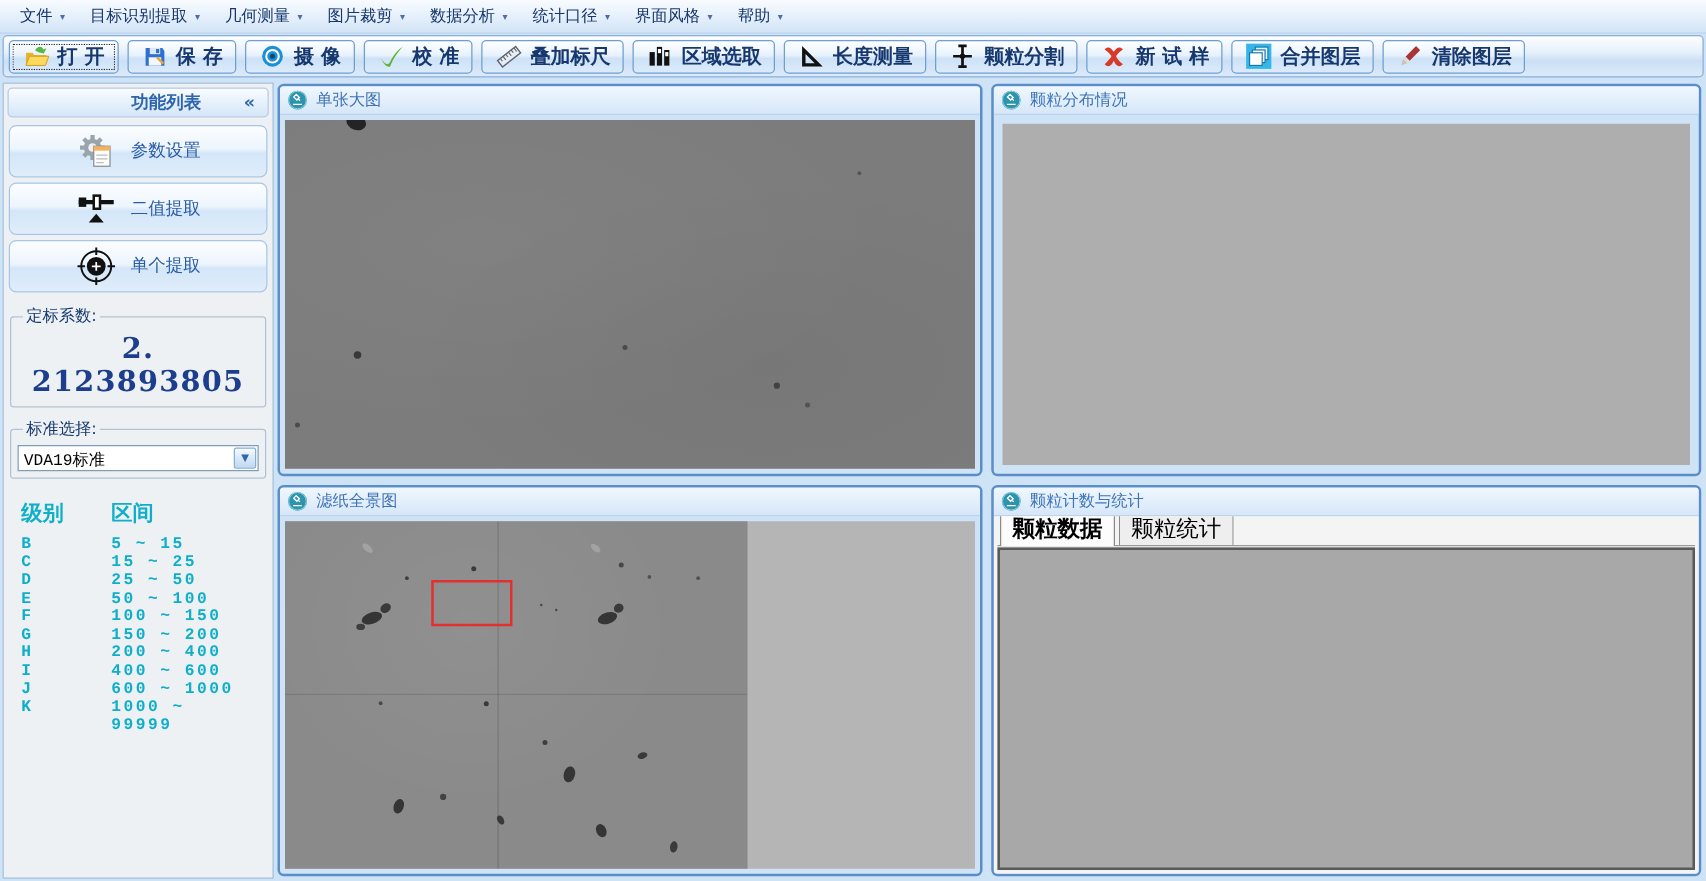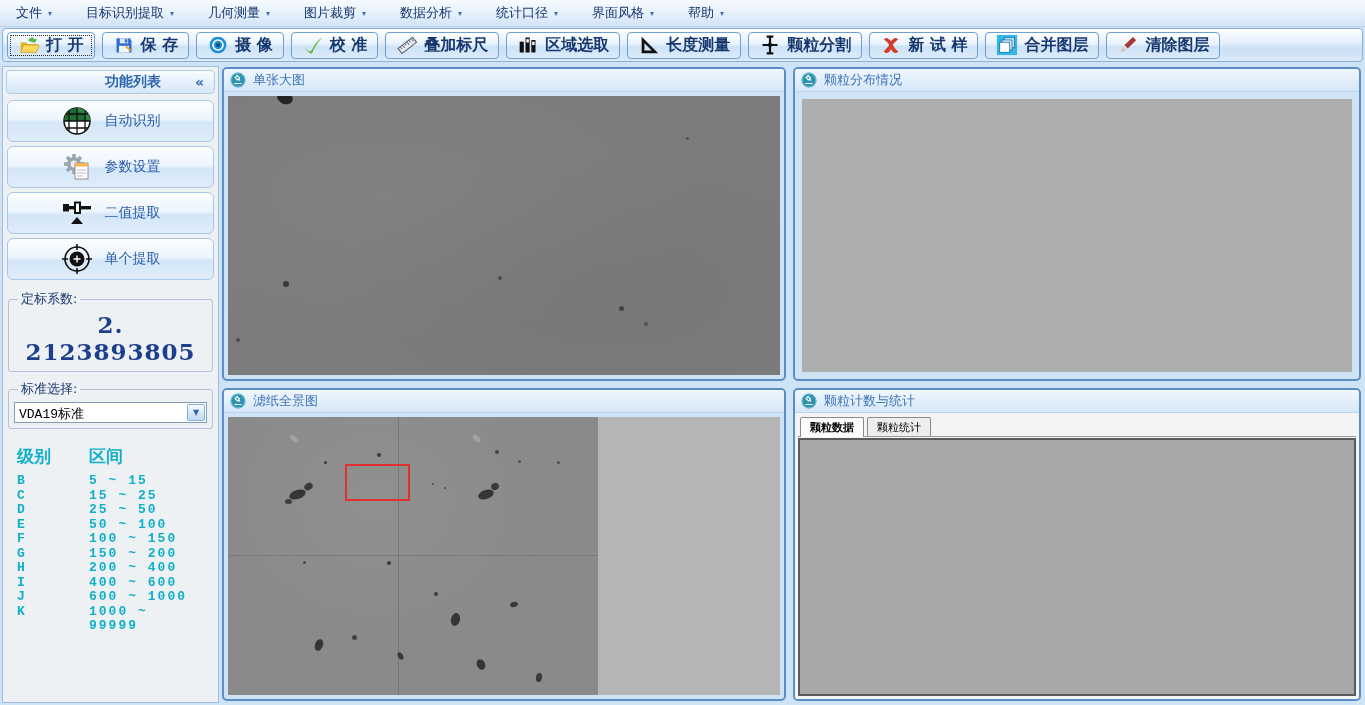--- a/index.html
+++ b/index.html
@@ -1,21 +1,21 @@
 <!DOCTYPE html>
 <html><head>
 <meta charset="utf-8">
 <style>
   * { margin:0; padding:0; box-sizing:border-box; }
   html,body { width:1365px; height:705px; overflow:hidden; }
   body { font-family:"DejaVu Sans", sans-serif; background:#cfe3f7; font-size:13px; }
 
   
   .menubar { height:27px; background:linear-gradient(#f8fbff,#e4effb 55%,#d2e4f6); border-bottom:1px solid #bcd2ea;
-             display:flex; align-items:center; padding-left:6px;gap:14px; }
+             display:flex; align-items:center; padding-left:6px; }
   .menu-item { display:flex; align-items:center; gap:6px; padding:3px 10px; color:#16376d; cursor:default; border-radius:3px; }
   .menu-caret { font-size:8px; color:#4a6ea9; }
 
   
   .toolbar-band { height:37px; padding:1px 2px 2px; background:#cfe3f7; }
   .toolbar { height:100%; border:1px solid #8cb0d8; border-radius:4px;
              background:linear-gradient(#fdfeff,#e6f0fb 40%,#cbdff4 62%,#dcebfa);
              display:flex; align-items:center; gap:7px; padding:0 4px; }
   .tb-btn { height:27px; display:flex; align-items:center; gap:6px; padding:0 10px;
             border:1px solid #6f9fd1; border-radius:4px; color:#17386f; font-weight:bold; font-size:16px;
@@ -71,21 +71,21 @@
   .pan-wrap { position:absolute; inset:4px; background:#b5b5b5; }
   .img-pan { position:absolute; left:0; top:0; bottom:0; width:67%; overflow:hidden; background:
       radial-gradient(ellipse at 40% 30%, rgba(255,255,255,0.05), transparent 55%),
       #8a8a8a; }
   .seam-v { position:absolute; top:0; bottom:0; left:46%; width:1px; background:rgba(60,60,60,0.25); }
   .seam-h { position:absolute; left:0; right:0; top:49.6%; height:1px; background:rgba(60,60,60,0.2); }
   .sel-rect { position:absolute; border:2px solid #e23030; }
 
   .stats-content { flex:1; display:flex; flex-direction:column; background:#f4f4f4; padding:2px 3px 3px; overflow:hidden; }
   .tabstrip { display:flex; align-items:flex-end; height:22px; background:#f4f4f4; padding-left:2px; border-bottom:1px solid #9a9a9a; }
-  .tab { padding:2px 9px 1px; font-size:11px; border:1px solid #8a8a8a; border-bottom:none; background:#eeeeee;
+  .tab { padding:2px 9px 1px; font-size:18px; border:1px solid #8a8a8a; border-bottom:none; background:#eeeeee;
          margin-right:3px; color:#000; position:relative; cursor:default; border-radius:2px 2px 0 0; }
   .tab.active { background:#fcfcfc; font-weight:bold; top:1px; padding-bottom:2px; }
   .grid-area { flex:1; margin-top:1px; border:2px solid #5a5a5a; background:#a8a8a8; }
 
   .spot { position:absolute; border-radius:50%; background:#2b2b2b; }
 </style>
 </head>
 <body>
 
 <div class="menubar">
@@ -240,31 +240,20 @@
 </div>
 
 <div class="app-body">
 
   <aside class="sidebar">
     <div class="sb-header">
       <span>功能列表</span>
       <span class="sb-collapse">«</span>
     </div>
 
-    <div class="sb-btn">
-      <span class="sb-icon">
-          <svg width="32" height="32" viewBox="0 0 32 32">
-            <circle cx="16" cy="16" r="13" fill="#fff" stroke="#111" stroke-width="1.5"></circle>
-            <path d="M16 3 A13 13 0 0 1 29 16 L16 16 Z M3 16 A13 13 0 0 1 16 3 L16 16 Z" fill="#1e6e34"></path>
-            <path d="M16 3 A13 13 0 0 1 29 16 L26 16 A13 13 0 0 0 16 6 Z" fill="#2c8a44"></path>
-            <path d="M3 16 H29 M16 3 V29 M8 6 V26 M24 6 V26 M5 9 H27 M5 23 H27" stroke="#111" stroke-width="1.3" fill="none"></path>
-          </svg>
-        </span>
-      <span>自动识别</span>
-    </div>
     <div class="sb-btn">
       <span class="sb-icon">
           <svg width="32" height="32" viewBox="0 0 32 32">
             <g fill="#9aa4ad">
               <circle cx="13" cy="13" r="7"></circle>
               <g stroke="#9aa4ad" stroke-width="3.4">
                 <path d="M13 3 V7 M13 19 V23 M3 13 H7 M19 13 H23 M6 6 L9 9 M17 17 L20 20 M20 6 L17 9 M9 17 L6 20"></path>
               </g>
             </g>
             <circle cx="13" cy="13" r="3.4" fill="#eef1f4"></circle>

